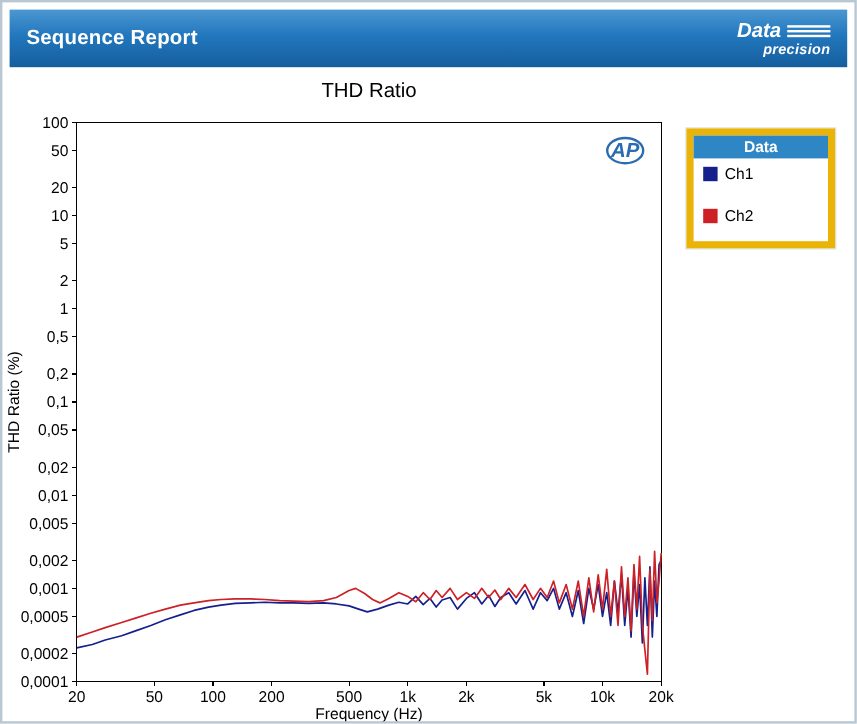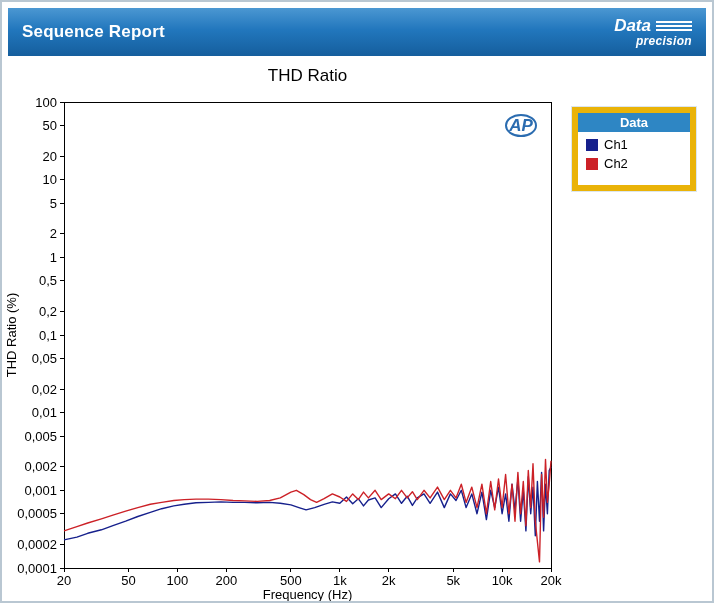--- a/index.html
+++ b/index.html
@@ -24,21 +24,21 @@
 
   .ap-badge{position:absolute;top:112px;left:503px;width:28px;height:19px;
     border:2px solid #2b6cb0;border-radius:50%;color:#2b6cb0;
     font-weight:bold;font-style:italic;font-size:17px;
     display:flex;align-items:center;justify-content:center;background:#fff;}
 
   .legend{position:absolute;top:105px;left:570px;width:112px;
     border:6px solid #eab308;box-shadow:0 0 0 1px #dce6ee;background:#fff;}
   .legend-header{background:#2e86c4;color:#fff;font-weight:bold;font-size:13px;
     text-align:center;padding:2px 0;}
-  .legend-body{padding:5px 8px 14px;display:flex;flex-direction:column;gap:4px;}
+  .legend-body{padding:5px 8px 14px;display:flex;flex-direction:column;gap:20px;}
   .legend-item{display:flex;align-items:center;gap:6px;font-size:13px;color:#000;cursor:default;}
   .swatch{width:12px;height:12px;display:inline-block;flex:0 0 auto;}
 </style>
 </head>
 <body>
 
 <div class="page">
 
   <div class="header">
     <div class="header-title">Sequence Report</div>

